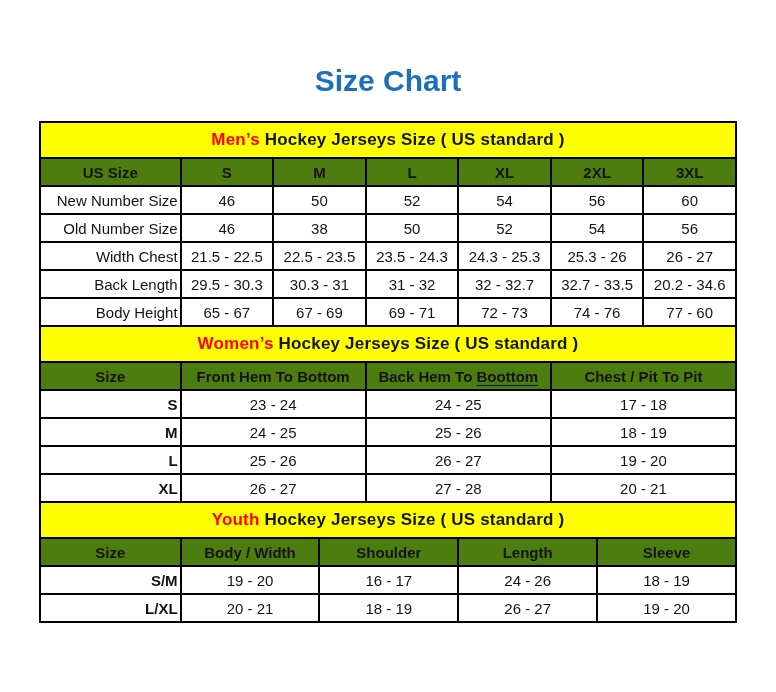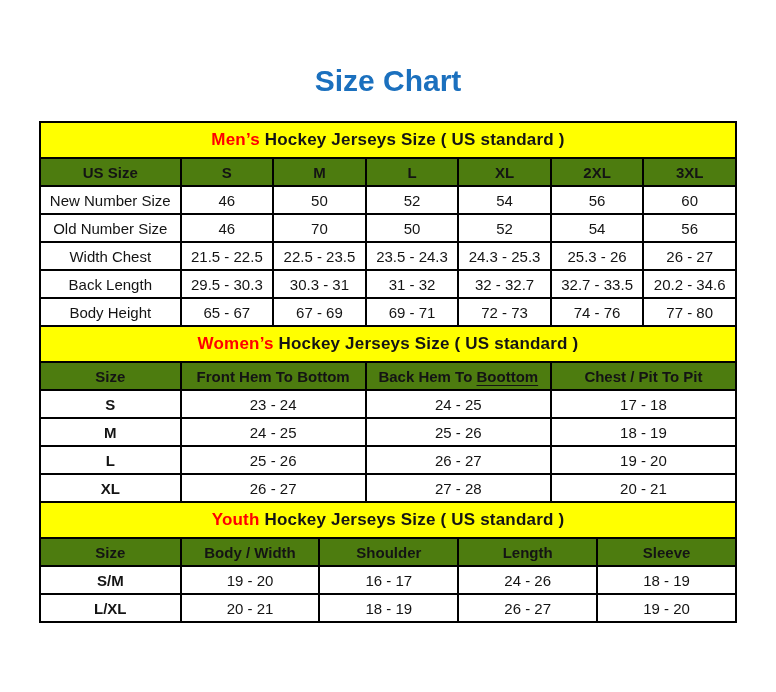--- a/index.html
+++ b/index.html
@@ -56,21 +56,21 @@
     font-size: 15px;
     font-weight: bold;
     background: #4d7c0f;
   }
   tbody td {
     height: 26px;
     font-size: 15px;
     font-weight: normal;
     background: #ffffff;
   }
-  tbody td.row-label { font-weight: bold; }
+  tbody td.row-label { font-weight: bold; text-align: right; }
   table.t-mens tbody td.row-label { font-weight: normal; }
   .typo {
     text-decoration-line: underline;
     text-decoration-style: wavy;
     text-decoration-color: #C00000;
     text-decoration-thickness: 1px;
     text-underline-offset: 3px;
     text-decoration: underline;
   }
 </style>
@@ -110,21 +110,21 @@
             <td>46</td>
             <td>50</td>
             <td>52</td>
             <td>54</td>
             <td>56</td>
             <td>60</td>
           </tr>
           <tr>
             <td class="row-label">Old Number Size</td>
             <td>46</td>
-            <td>70</td>
+            <td>38</td>
             <td>50</td>
             <td>52</td>
             <td>54</td>
             <td>56</td>
           </tr>
           <tr>
             <td class="row-label">Width Chest</td>
             <td>21.5 - 22.5</td>
             <td>22.5 - 23.5</td>
             <td>23.5 - 24.3</td>
@@ -141,21 +141,21 @@
             <td>32.7 - 33.5</td>
             <td>20.2 - 34.6</td>
           </tr>
           <tr>
             <td class="row-label">Body Height</td>
             <td>65 - 67</td>
             <td>67 - 69</td>
             <td>69 - 71</td>
             <td>72 - 73</td>
             <td>74 - 76</td>
-            <td>77 - 80</td>
+            <td>77 - 60</td>
           </tr>
         </tbody>
       </table>
       <table class="size-table t-womens">
         <colgroup>
           <col style="width: 20.2%;">
           <col style="width: 26.6%;">
           <col style="width: 26.6%;">
           <col style="width: 26.6%;">
         </colgroup>

